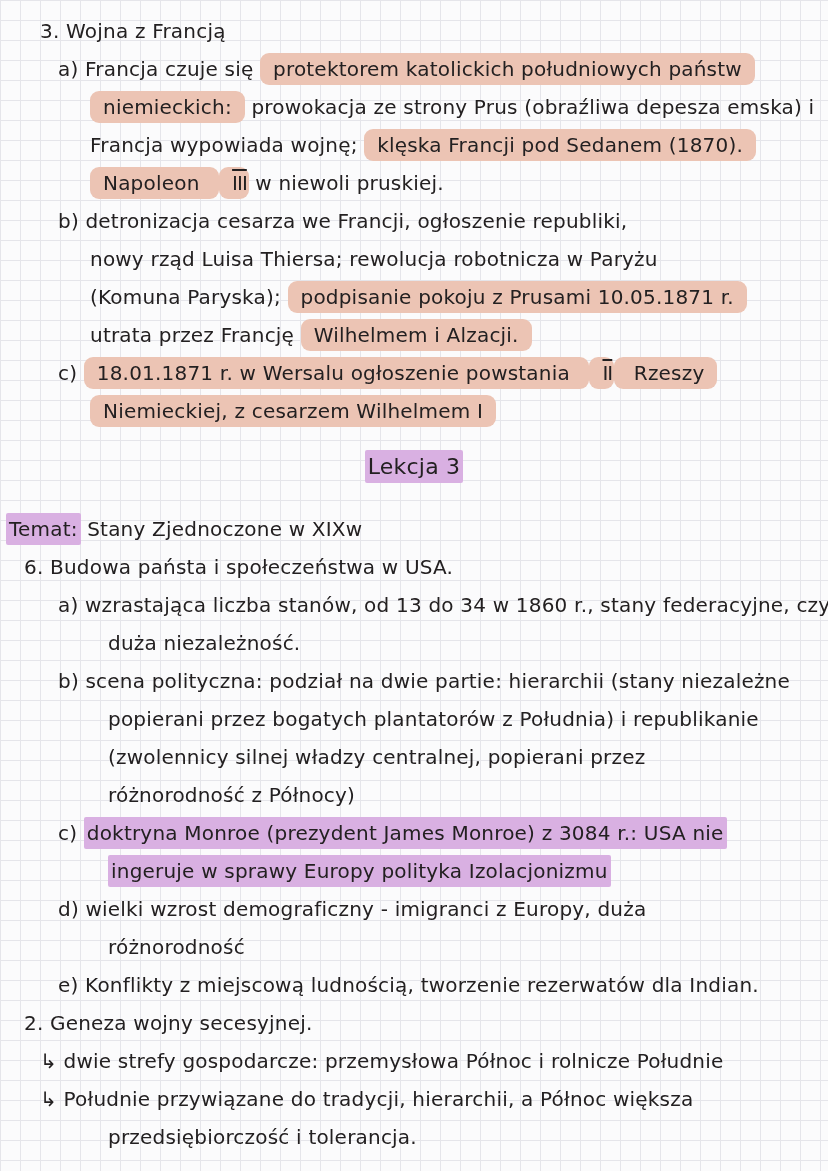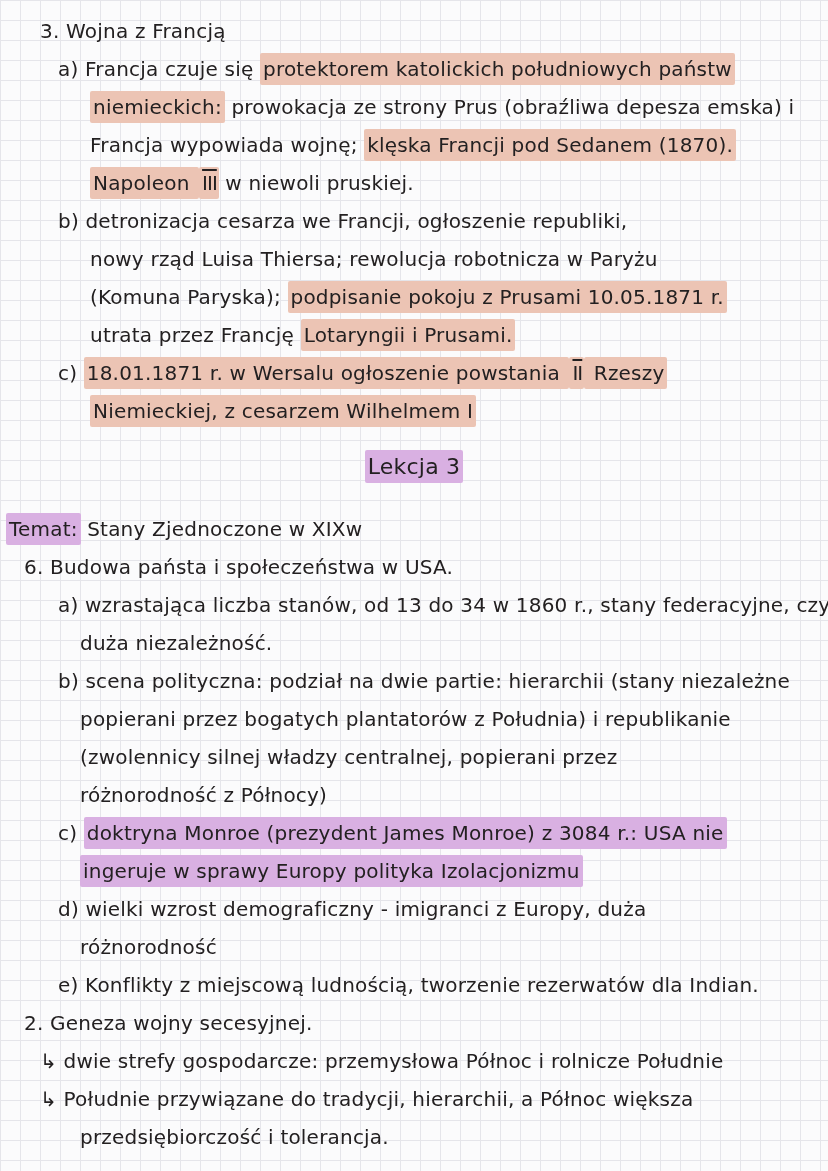--- a/index.html
+++ b/index.html
@@ -32,37 +32,37 @@
     height: 38px;
     line-height: 38px;
     font-size: 20px;
     letter-spacing: 0.2px;
   }
   
   .i0 { padding-left: 6px; margin-top: 20px; }
   .i1 { padding-left: 24px; }
   .i2 { padding-left: 40px; }
   .i3 { padding-left: 58px; }
-  .i4 { padding-left: 80px; }
+  .i4 { padding-left: 80px; margin-left: 28px; }
   .i5 { padding-left: 90px; }
   .center {
     text-align: center;
     padding-left: 0;
   }
   .title {
     font-size: 22px;
     height: 46px;
     line-height: 46px;
     margin-top: 14px;
     margin-bottom: 4px;
   }
   .hl-salmon {
     background: var(--hl-salmon, rgba(217,122,85,0.42));
-    padding: 4px 3px;
-    border-radius: 2px;
+    padding: 4px 13px;
+    border-radius: 9px;
   }
   .hl-purple {
     background: var(--hl-purple, rgba(169,83,201,0.40));
     padding: 4px 3px;
     border-radius: 2px;
   }
   .rom {
     text-decoration: overline;
     letter-spacing: -1px;
     padding-right: 2px;
@@ -75,21 +75,21 @@
 <div class="page">
   <div id="lines-root">
       <div class="line i2"><span>3. Wojna z Francją</span></div>
       <div class="line i3"><span>a) Francja czuje się </span><span class="hl-salmon">protektorem katolickich południowych państw</span></div>
       <div class="line i5"><span class="hl-salmon">niemieckich:</span><span> prowokacja ze strony Prus (obraźliwa depesza emska) i</span></div>
       <div class="line i5"><span>Francja wypowiada wojnę; </span><span class="hl-salmon">klęska Francji pod Sedanem (1870).</span></div>
       <div class="line i5"><span class="hl-salmon">Napoleon </span><span class="hl-salmon rom">III</span><span> w niewoli pruskiej.</span></div>
       <div class="line i3"><span>b) detronizacja cesarza we Francji, ogłoszenie republiki,</span></div>
       <div class="line i5"><span>nowy rząd Luisa Thiersa; rewolucja robotnicza w Paryżu</span></div>
       <div class="line i5"><span>(Komuna Paryska); </span><span class="hl-salmon">podpisanie pokoju z Prusami 10.05.1871 r.</span></div>
-      <div class="line i5"><span>utrata przez Francję </span><span class="hl-salmon">Lotaryngii i Prusami.</span></div>
+      <div class="line i5"><span>utrata przez Francję </span><span class="hl-salmon">Wilhelmem i Alzacji.</span></div>
       <div class="line i3"><span>c) </span><span class="hl-salmon">18.01.1871 r. w Wersalu ogłoszenie powstania </span><span class="hl-salmon rom">II</span><span class="hl-salmon"> Rzeszy</span></div>
       <div class="line i5"><span class="hl-salmon">Niemieckiej, z cesarzem Wilhelmem I</span></div>
       <div class="line center title"><span class="hl-purple">Lekcja 3</span></div>
       <div class="line i0"><span class="hl-purple">Temat:</span><span> Stany Zjednoczone w XIXw</span></div>
       <div class="line i1"><span>6. Budowa państa i społeczeństwa w USA.</span></div>
       <div class="line i3"><span>a) wzrastająca liczba stanów, od 13 do 34 w 1860 r., stany federacyjne, czyli</span></div>
       <div class="line i4"><span>duża niezależność.</span></div>
       <div class="line i3"><span>b) scena polityczna: podział na dwie partie: hierarchii (stany niezależne</span></div>
       <div class="line i4"><span>popierani przez bogatych plantatorów z Południa) i republikanie</span></div>
       <div class="line i4"><span>(zwolennicy silnej władzy centralnej, popierani przez</span></div>

